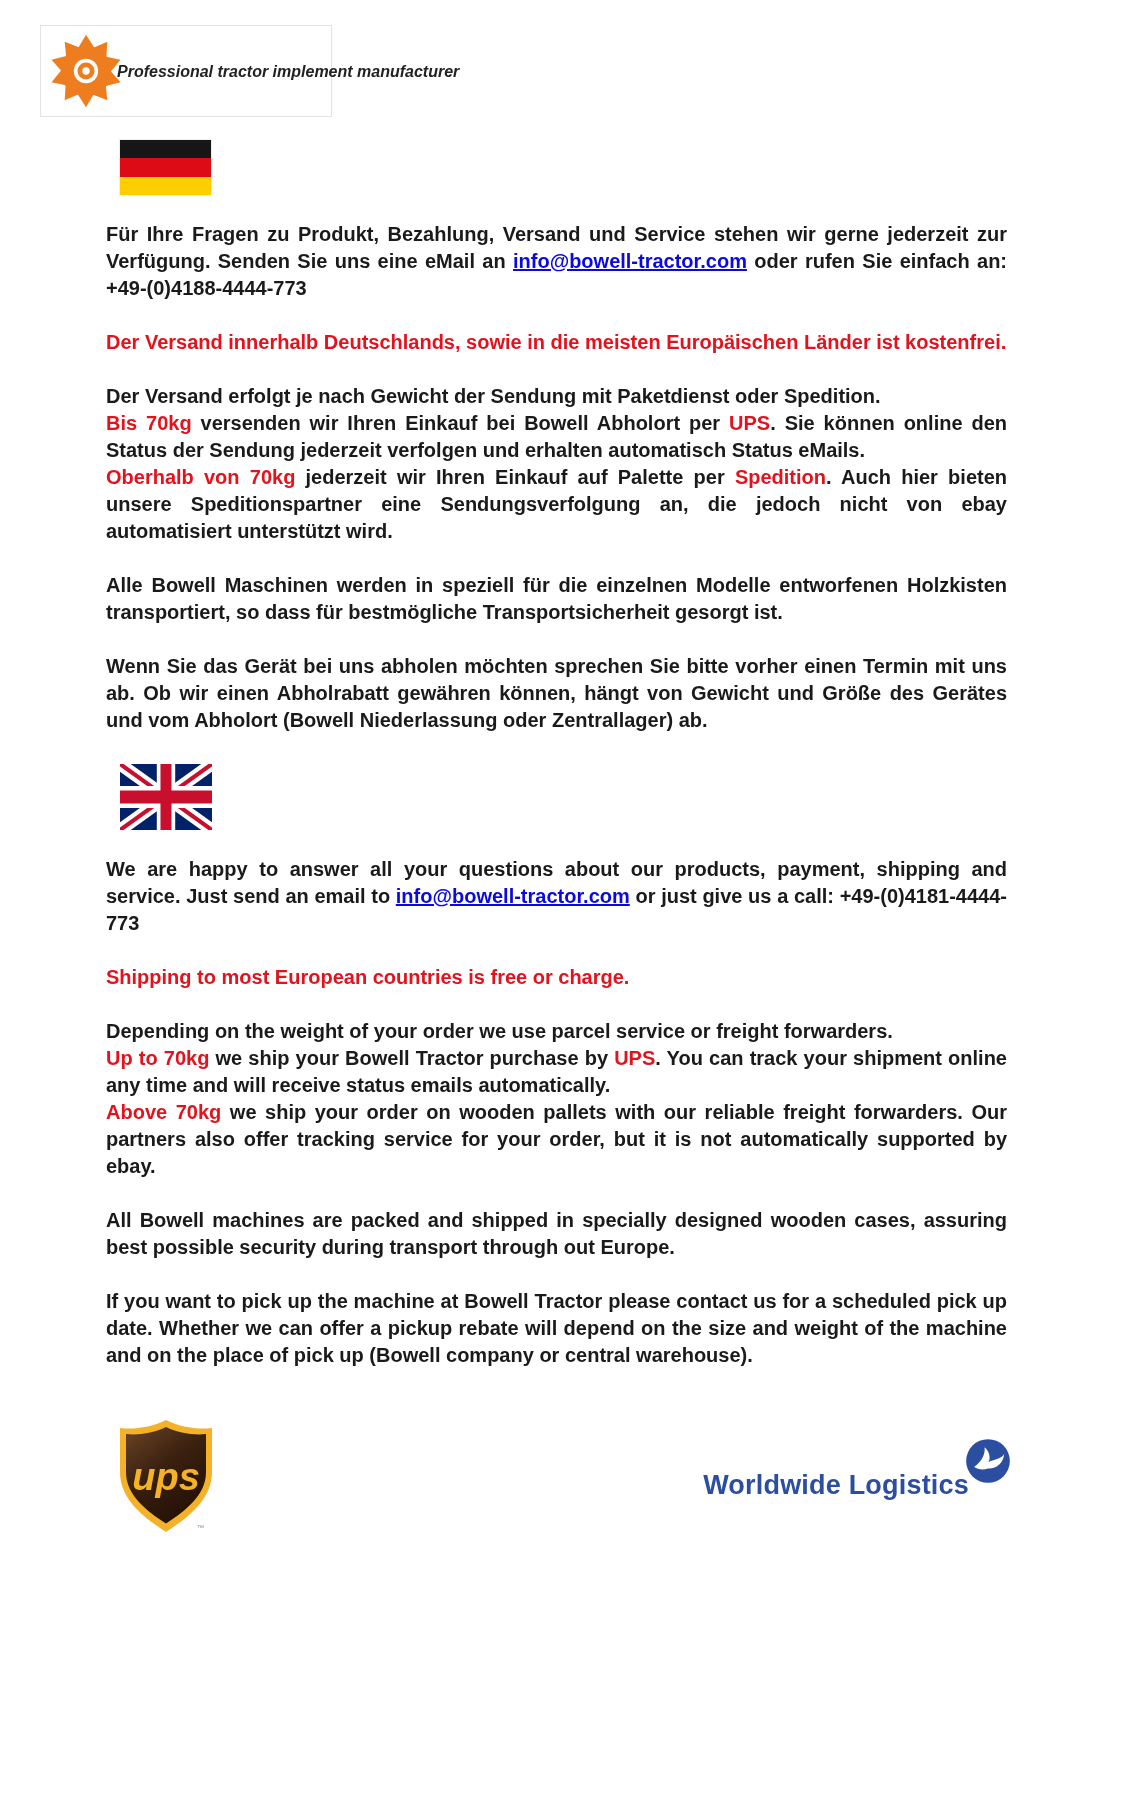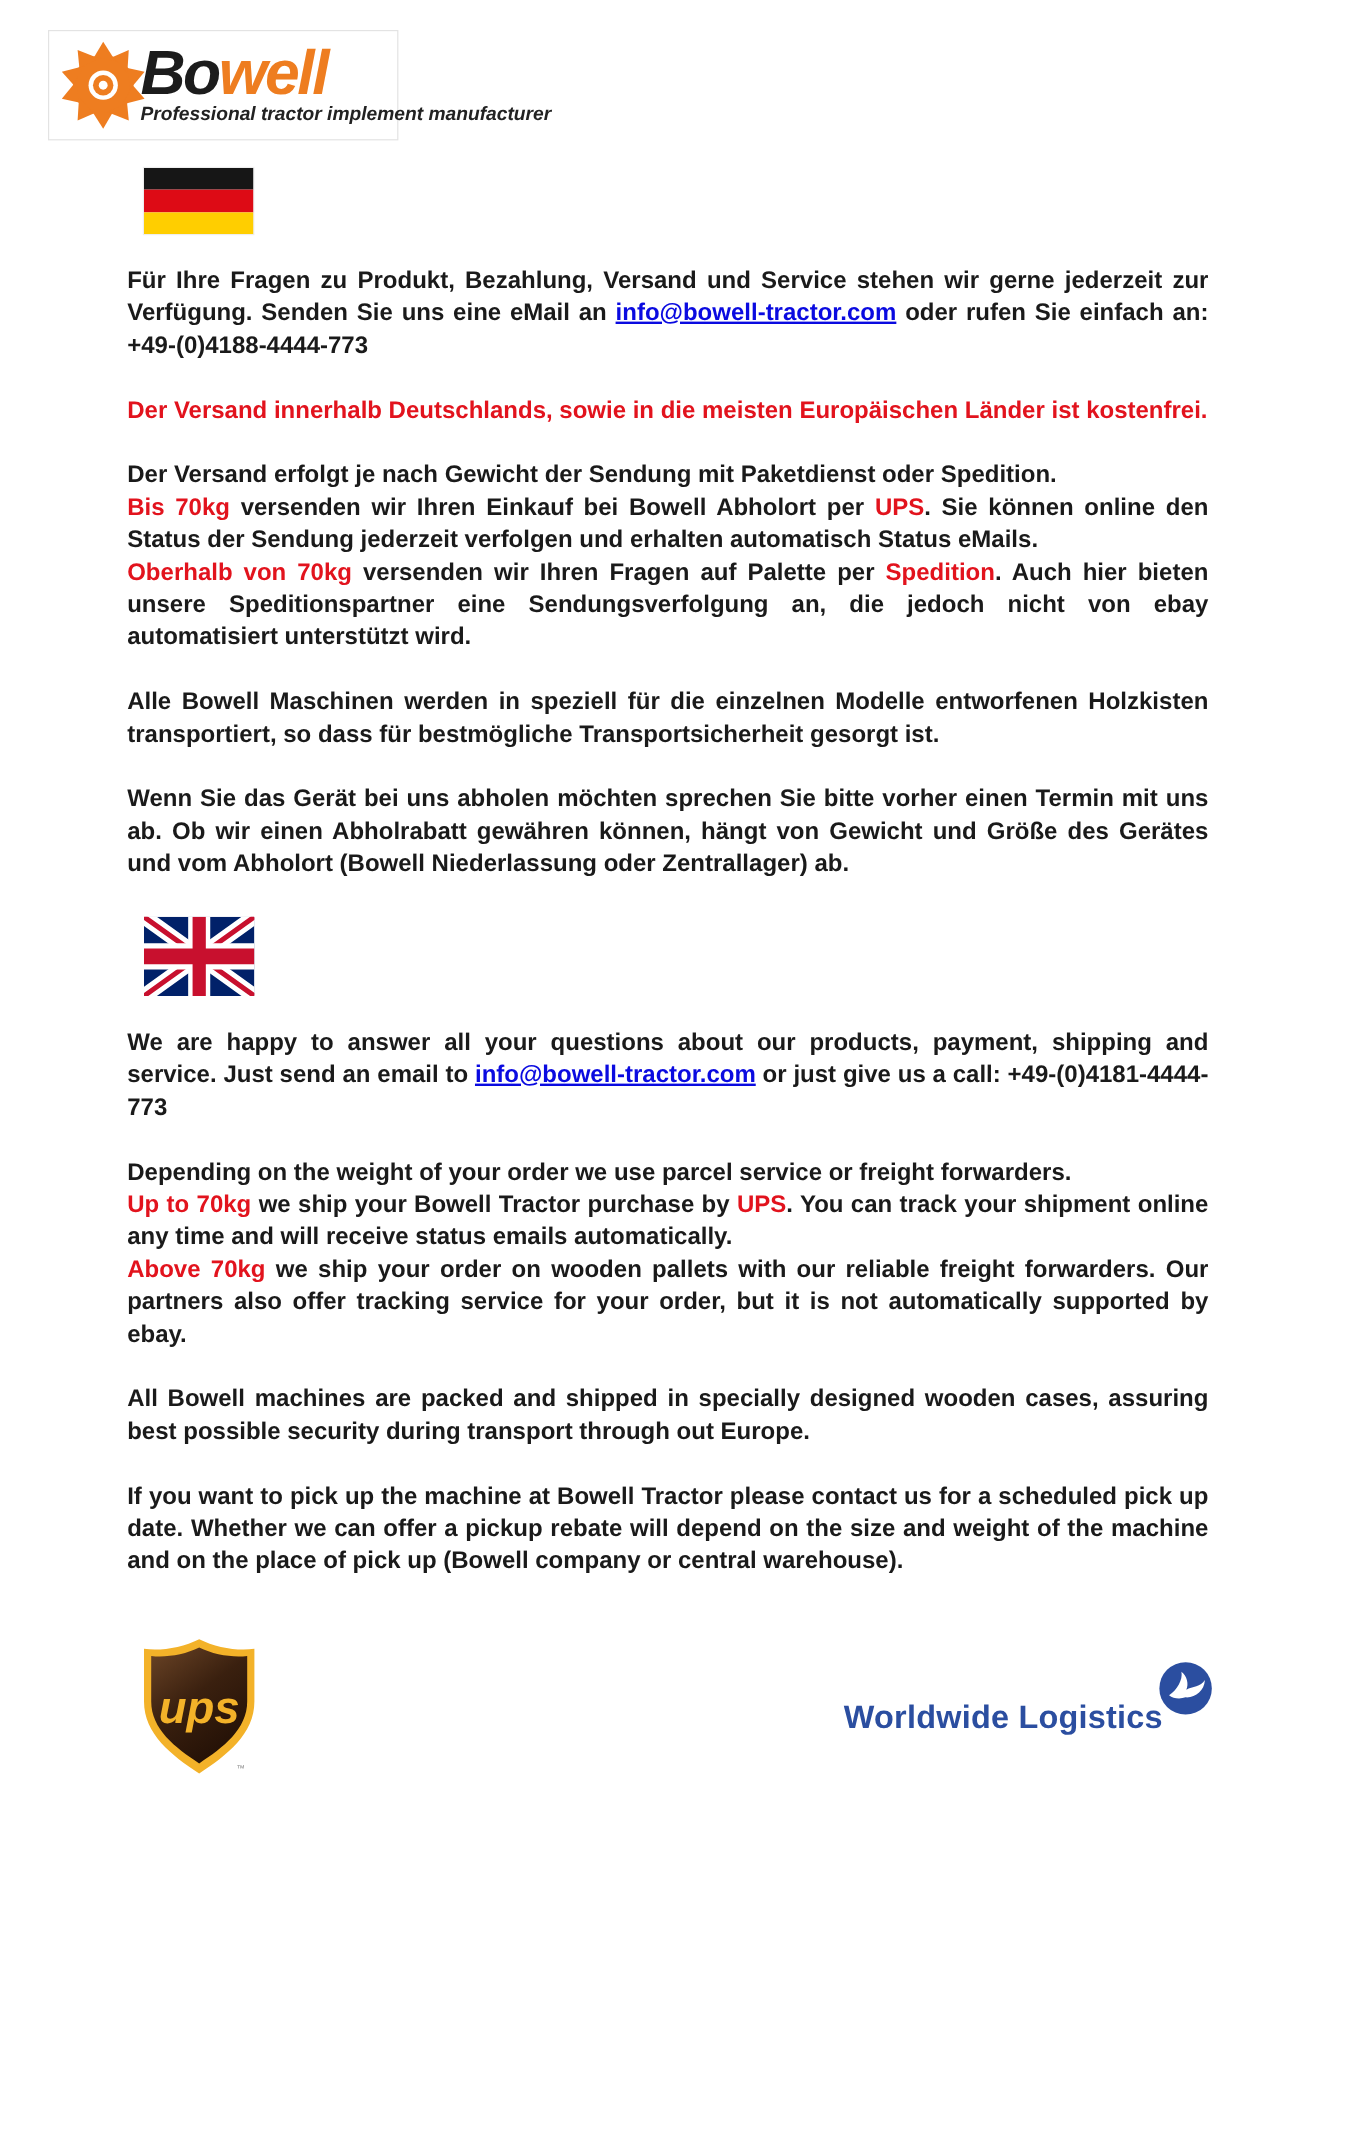--- a/index.html
+++ b/index.html
@@ -76,53 +76,53 @@
         <polygon points="50,1 64,23 40,18" transform="rotate(216 50 50)"></polygon>
         <polygon points="50,1 64,23 40,18" transform="rotate(252 50 50)"></polygon>
         <polygon points="50,1 64,23 40,18" transform="rotate(288 50 50)"></polygon>
         <polygon points="50,1 64,23 40,18" transform="rotate(324 50 50)"></polygon>
       </g>
       <circle cx="50" cy="50" r="16.5" fill="#ffffff"></circle>
       <circle cx="50" cy="50" r="11.5" style="fill:var(--bowell-orange)"></circle>
       <circle cx="50" cy="50" r="5" fill="#ffffff"></circle>
     </svg>
     <div class="bowell-text">
-      <div class="bowell-word"><span class="bo">Bo</span><span class="well">well</span></div>
       <div class="bowell-tagline">Professional tractor implement manufacturer</div>
     </div>
   </div>
 
   <div class="content">
 
     <div class="flag-de">
       <div class="de-black"></div>
       <div class="de-red"></div>
       <div class="de-gold"></div>
     </div>
 
     <div class="paras">
         <p class="para"><span class="seg-black">Für Ihre Fragen zu Produkt, Bezahlung, Versand und Service stehen wir gerne jederzeit zur Verfügung. Senden Sie uns eine eMail an </span><a href="#" class="seg-link">info@bowell-tractor.com</a><span class="seg-black"> oder rufen Sie einfach an: +49-(0)4188-4444-773</span></p>
         <p class="para"><span class="seg-red">Der Versand innerhalb Deutschlands, sowie in die meisten Europäischen Länder ist kostenfrei.</span></p>
         <p class="para"><span class="seg-black">Der Versand erfolgt je nach Gewicht der Sendung mit Paketdienst oder Spedition.</span></p>
         <p class="para tight"><span class="seg-red">Bis 70kg</span><span class="seg-black"> versenden  wir Ihren Einkauf bei Bowell Abholort per </span><span class="seg-red">UPS</span><span class="seg-black">. Sie können online den Status der Sendung jederzeit verfolgen und erhalten automatisch Status eMails.</span></p>
-        <p class="para tight"><span class="seg-red">Oberhalb von 70kg</span><span class="seg-black"> versenden wir Ihren Fragen auf Palette per </span><span class="seg-red">Spedition</span><span class="seg-black">. Auch hier bieten unsere Speditionspartner eine Sendungsverfolgung an, die jedoch nicht von ebay automatisiert unterstützt wird.</span></p>
+        <p class="para tight"><span class="seg-red">Oberhalb von 70kg</span><span class="seg-black"> jederzeit wir Ihren Einkauf auf Palette per </span><span class="seg-red">Spedition</span><span class="seg-black">. Auch hier bieten unsere Speditionspartner eine Sendungsverfolgung an, die jedoch nicht von ebay automatisiert unterstützt wird.</span></p>
         <p class="para"><span class="seg-black">Alle Bowell Maschinen werden in speziell für die einzelnen Modelle entworfenen Holzkisten transportiert, so dass für bestmögliche Transportsicherheit gesorgt ist.</span></p>
         <p class="para"><span class="seg-black">Wenn Sie das Gerät bei uns abholen möchten sprechen Sie bitte vorher einen Termin mit uns ab.  Ob wir einen Abholrabatt gewähren können, hängt von Gewicht und Größe des Gerätes und vom Abholort (Bowell Niederlassung oder Zentrallager) ab.</span></p>
       </div>
 
     <svg class="flag-uk" width="92" height="66" viewBox="0 0 50 30" preserveAspectRatio="none" aria-hidden="true">
       <rect width="50" height="30" style="fill:var(--flag-uk-blue)"></rect>
       <path d="M0,0 L50,30 M50,0 L0,30" stroke="#ffffff" stroke-width="6"></path>
       <path d="M0,0 L50,30 M50,0 L0,30" style="stroke:var(--flag-uk-red)" stroke-width="2"></path>
       <path d="M25,0 V30 M0,15 H50" stroke="#ffffff" stroke-width="10"></path>
       <path d="M25,0 V30 M0,15 H50" style="stroke:var(--flag-uk-red)" stroke-width="6"></path>
     </svg>
 
     <div class="paras">
         <p class="para"><span class="seg-black">We are happy to answer all your questions about our products, payment, shipping and service. Just send an email to </span><a href="#" class="seg-link">info@bowell-tractor.com</a><span class="seg-black"> or just give us a call: +49-(0)4181-4444-773</span></p>
+        <p class="para"><span class="seg-red">Shipping to most European countries is free or charge.</span></p>
         <p class="para"><span class="seg-black">Depending on the weight of your order we use parcel service or freight forwarders.</span></p>
         <p class="para tight"><span class="seg-red">Up to 70kg</span><span class="seg-black"> we ship your Bowell Tractor purchase by </span><span class="seg-red">UPS</span><span class="seg-black">. You can track your shipment online any time and will receive status emails automatically.</span></p>
         <p class="para tight"><span class="seg-red">Above 70kg</span><span class="seg-black"> we ship your order on wooden pallets with our reliable freight forwarders. Our partners also offer tracking service for your order, but it is not automatically supported by ebay.</span></p>
         <p class="para"><span class="seg-black">All Bowell machines are packed and shipped in specially designed wooden cases, assuring best possible security during transport through out Europe.</span></p>
         <p class="para"><span class="seg-black">If you want to pick up the machine at Bowell Tractor please contact us for a scheduled pick up date. Whether we can offer a pickup rebate will depend on the size and weight of the machine and on the place of pick up (Bowell company or central warehouse).</span></p>
       </div>
 
     <div class="footer">
       <svg class="ups-logo" width="100" height="124" viewBox="0 0 100 118" aria-hidden="true">
         <defs>

